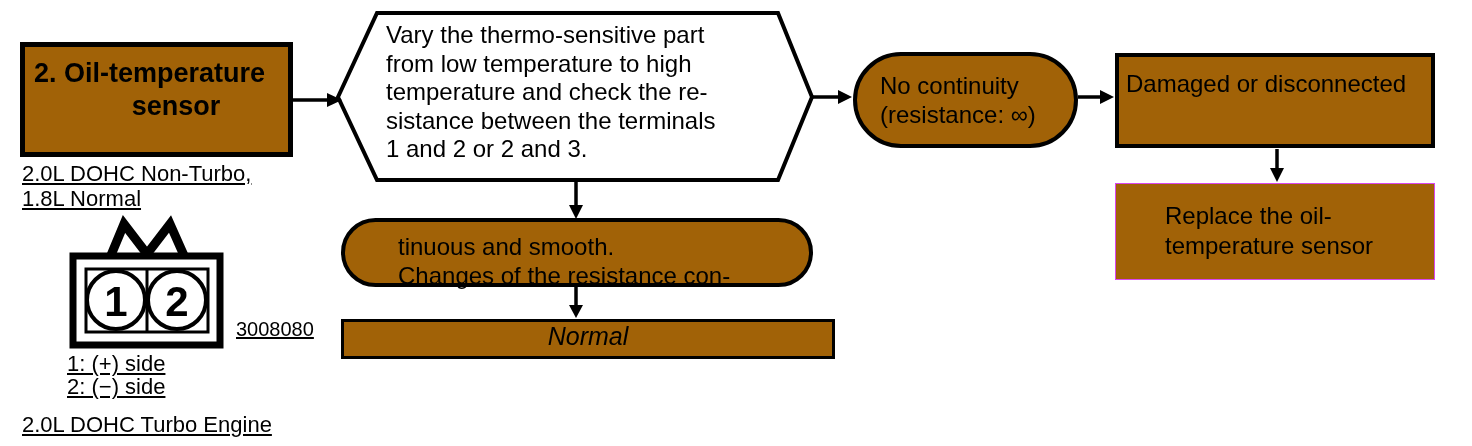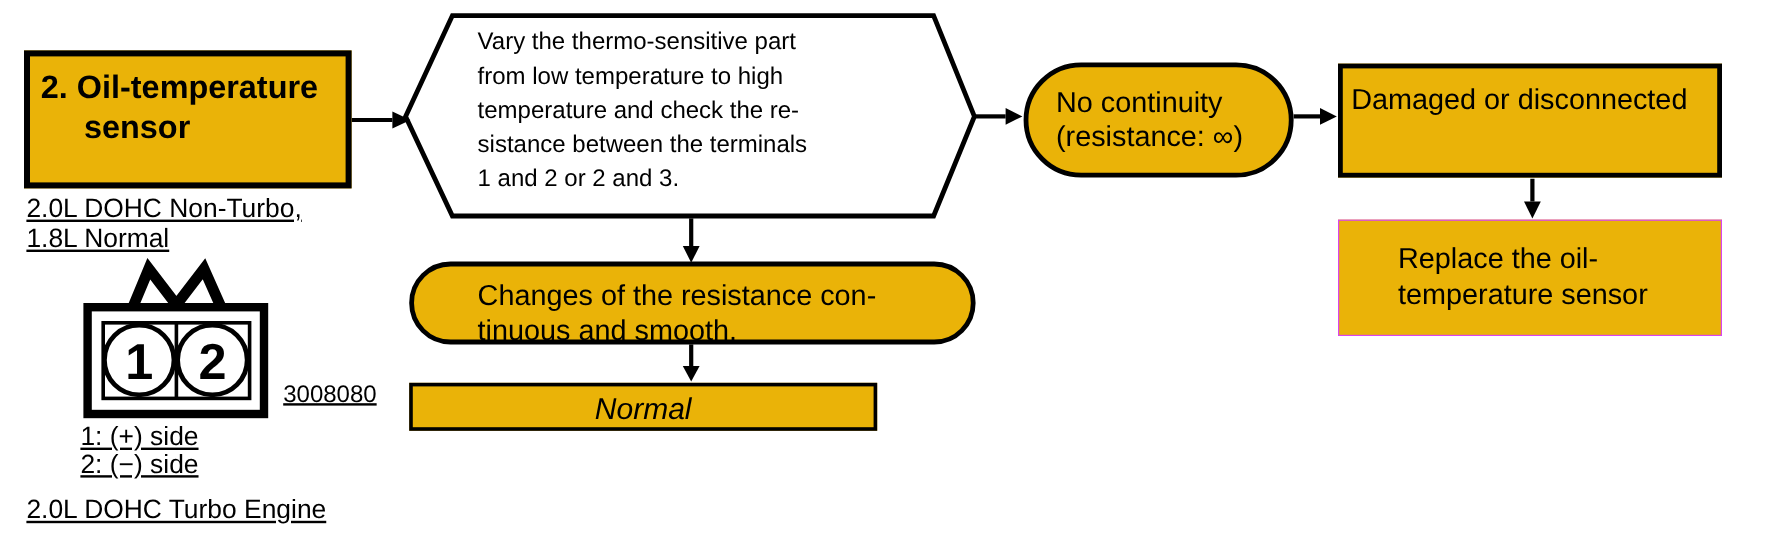--- a/index.html
+++ b/index.html
@@ -8,45 +8,45 @@
     width:1472px;height:446px;
     background:#ffffff;
     font-family:"Liberation Sans","DejaVu Sans",sans-serif;
     color:#000;
     overflow:hidden;
   }
   .abs{position:absolute;}
   svg{position:absolute;left:0;top:0;}
 
   
-  .node{position:absolute;box-sizing:border-box;background:#eab308;}
+  .node{position:absolute;box-sizing:border-box;background:#a16207;}
   .title-box{
     left:20px;top:42px;width:273px;height:115px;
     border:5px solid #000;
     font-weight:bold;font-size:27px;line-height:33px;
     padding:10px 6px 0 9px;
   }
-  .title-line2{margin-left:36px;}
+  .title-line2{margin-left:36px;text-align:center;}
 
   .hex-text{
     left:386px;top:21px;width:404px;
-    font-size:20px;line-height:28.5px;margin-left:12px;
+    font-size:24px;line-height:28.5px;
   }
 
   .stadium{
     left:341px;top:218px;width:472px;height:69px;
     border:4px solid #000;border-radius:36px;
     font-size:24px;line-height:29px;
     padding:10px 0 0 53px;
   }
 
   .normal-box{
-    left:341px;top:319px;width:390px;height:40px;
+    left:341px;top:319px;width:494px;height:40px;
     border:3px solid #000;
-    display:flex;align-items:flex-end;justify-content:center;
+    display:flex;align-items:flex-start;justify-content:center;
     font-size:25px;font-style:italic;
   }
 
   .oval{
     left:853px;top:52px;width:225px;height:96px;
     border:4px solid #000;border-radius:50px;
     font-size:24px;line-height:29px;
     padding:15px 0 0 23px;
   }
 
@@ -152,22 +152,22 @@
 
   <div class="abs hex-text">
     <div>Vary the thermo-sensitive part</div>
     <div>from low temperature to high</div>
     <div>temperature and check the re-</div>
     <div>sistance between the terminals</div>
     <div>1 and 2 or 2 and 3.</div>
   </div>
 
   <div class="node stadium">
+    <div>tinuous and smooth.</div>
     <div>Changes of the resistance con-</div>
-    <div>tinuous and smooth.</div>
   </div>
 
   <div class="node normal-box">
     <span>Normal</span>
   </div>
 
   <div class="node oval">
     <div>No continuity</div>
     <div>(resistance: ∞)</div>
   </div>

